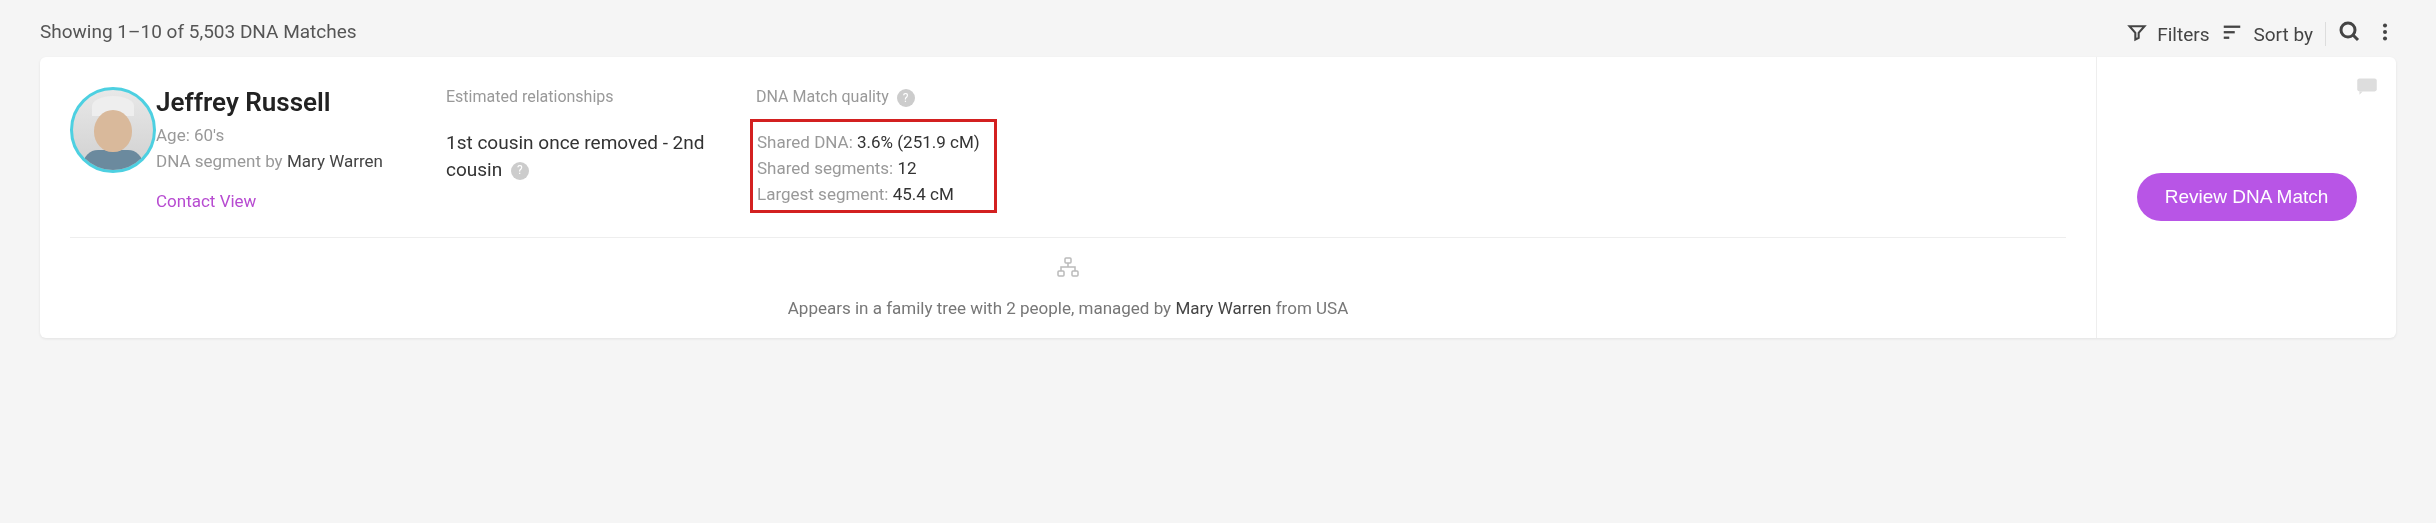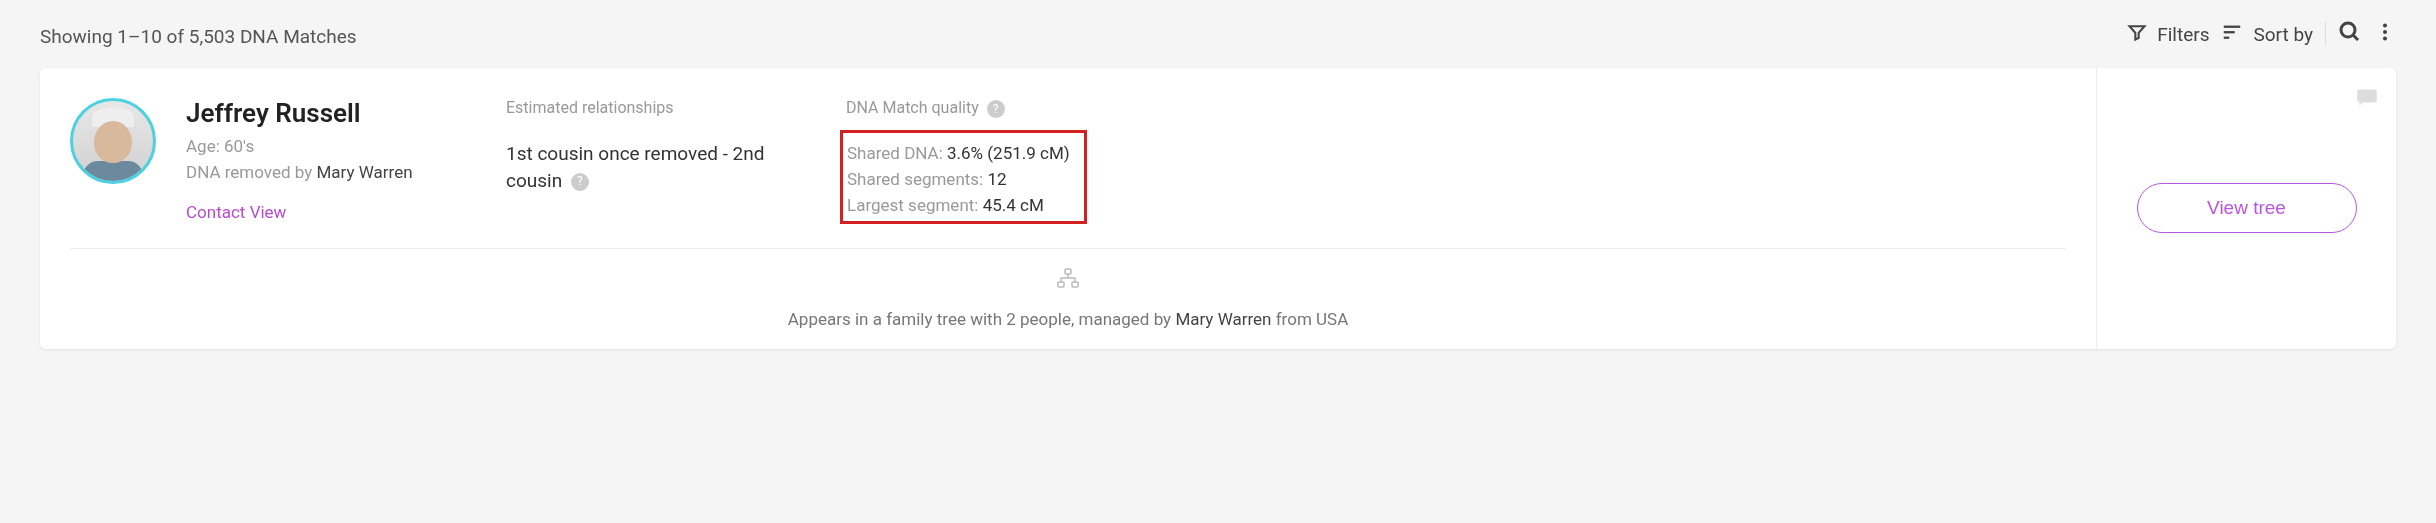--- a/index.html
+++ b/index.html
@@ -8,22 +8,22 @@
       box-sizing: border-box;
     }
     body {
       font-family: -apple-system, BlinkMacSystemFont, "Segoe UI", Roboto, Helvetica, Arial, sans-serif;
       background: #f5f5f5;
       padding: 20px 40px;
     }
     .header-row {
       display: flex;
       justify-content: space-between;
-      align-items: flex-end;
-      margin-bottom: 20px;
+      align-items: flex-start;
+      margin-bottom: 9px;
     }
     .results-count {
       color: #555;
       font-size: 19px;
     }
     .header-actions {
       display: flex;
       align-items: center;
       gap: 12px;
     }
@@ -63,21 +63,20 @@
       padding: 30px 30px 30px 30px;
       width: 300px;
       display: flex;
       flex-direction: column;
       gap: 14px;
       align-items: center;
       justify-content: center;
     }
     .top-section {
       display: flex;
-      gap: 30px;
       padding-bottom: 24px;
     }
     .avatar {
       width: 86px;
       height: 86px;
       border-radius: 50%;
       border: 3px solid #4dd0e1;
       flex-shrink: 0;
       overflow: hidden;
       background: linear-gradient(180deg, #e8e8e8 0%, #d0d0d0 100%);
@@ -296,21 +295,21 @@
         </div>
       </div>
 
       <div class="person-info">
         <div class="person-name">Jeffrey Russell</div>
         <div class="person-meta">
           <span>Age:</span>
           <span>60's</span>
         </div>
         <div class="person-meta">
-          <span>DNA removed by</span>
+          <span>DNA segment by</span>
           <span class="strong">Mary Warren</span>
         </div>
         <a class="contact-link">Contact View</a>
       </div>
 
       <div class="relationships">
         <div class="section-label">Estimated relationships</div>
         <div class="relationship-value">
           <span>1st cousin once removed - 2nd cousin</span>
           <span class="help-icon">?</span>
@@ -352,15 +351,15 @@
       </span>
       <span>
         <span>Appears in a family tree with 2 people, managed by</span>
         <span class="strong">Mary Warren</span>
         <span>from USA</span>
       </span>
     </div>
   </div>
 
   <div class="card-sidebar">
-    <button class="btn btn-secondary">View tree</button>
+    <button class="btn btn-primary">Review DNA Match</button>
   </div>
 </div>
 
 </body></html>

